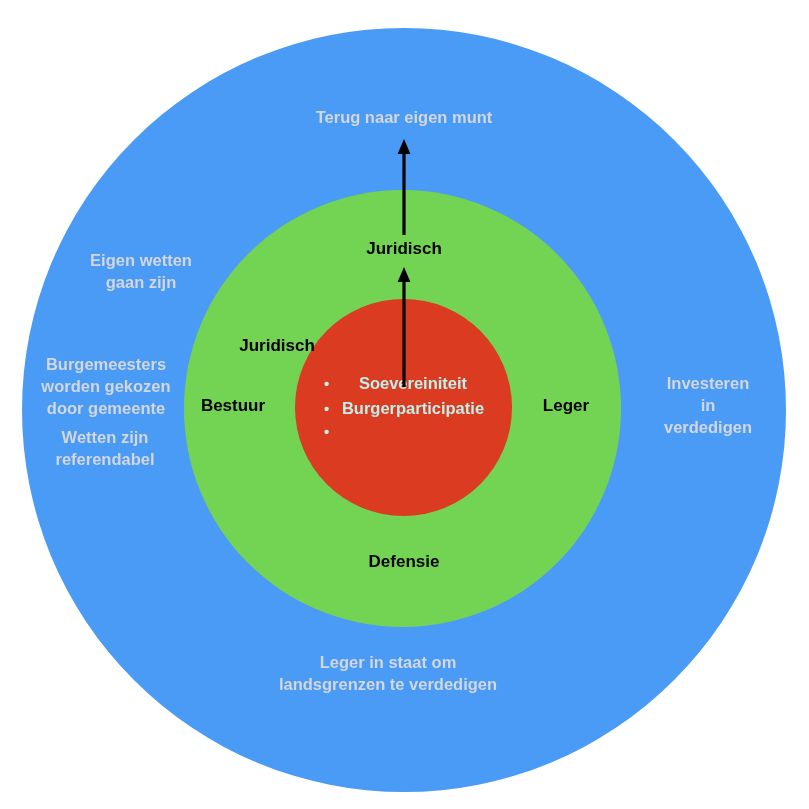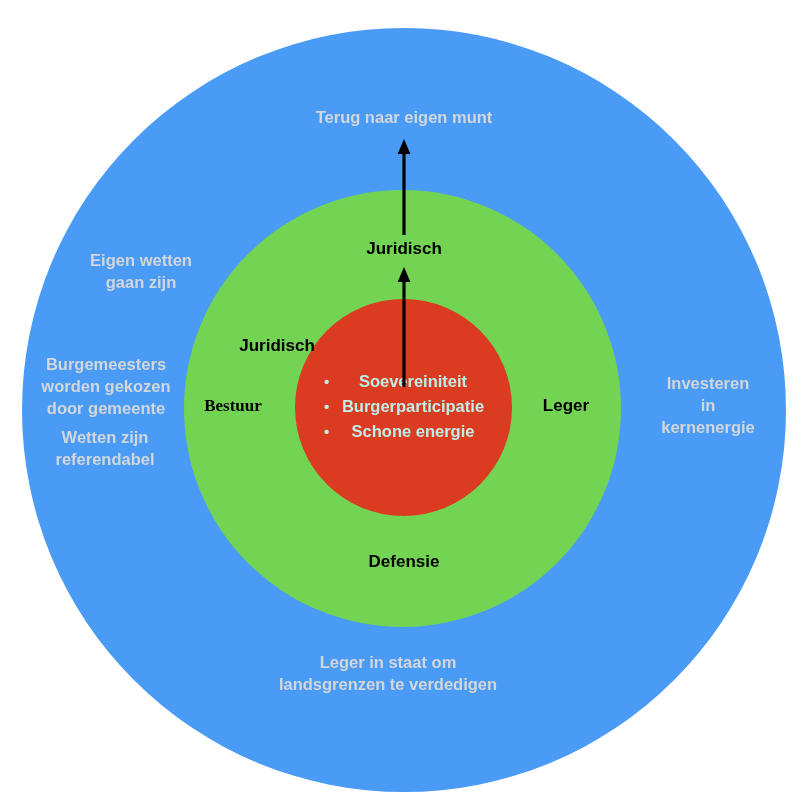--- a/index.html
+++ b/index.html
@@ -128,48 +128,47 @@
 gaan zijn</div>
 
   <div class="label outer-label" style="left:106px; top:387px;">Burgemeesters
 worden gekozen
 door gemeente</div>
 
   <div class="label outer-label" style="left:105px; top:449px;">Wetten zijn
 referendabel</div>
 
   <div class="label outer-label" style="left:708px; top:406px;">Investeren
-in kernenergie</div>
+in verdedigen</div>
 
   <div class="label outer-label" style="left:388px; top:674px;">Leger in staat om
 landsgrenzen te verdedigen</div>
 
   <div class="label mid-label" style="left:404px; top:249px;">Juridisch</div>
 
   <div class="label mid-label" style="left:277px; top:314px;margin-top:32px;">Juridisch</div>
 
-  <div class="label mid-label" style="left:233px; top:406px;font-family:Liberation Serif, serif;">Bestuur</div>
+  <div class="label mid-label" style="left:233px; top:406px;">Bestuur</div>
 
   <div class="label mid-label" style="left:566px; top:406px;">Leger</div>
 
   <div class="label mid-label" style="left:404px; top:562px;">Defensie</div>
 
   <div id="inner-list">
     <ul>
       <li>
         <span class="bullet">•</span>
         <span class="bullet-text">Soevereiniteit</span>
       </li>
       <li>
         <span class="bullet">•</span>
         <span class="bullet-text">Burgerparticipatie</span>
       </li>
       <li>
         <span class="bullet">•</span>
-        <span class="bullet-text">Schone energie</span>
       </li>
     </ul>
   </div>
 
   <svg class="arrow" id="arrow-upper" width="26" height="98" viewBox="0 0 26 98">
     <line x1="13" y1="97" x2="13" y2="12" stroke="#000000" stroke-width="3.2"></line>
     <polygon points="13,1 6.6,16 19.4,16" fill="#000000"></polygon>
   </svg>
 
   <svg class="arrow" id="arrow-lower" width="26" height="122" viewBox="0 0 26 122">

